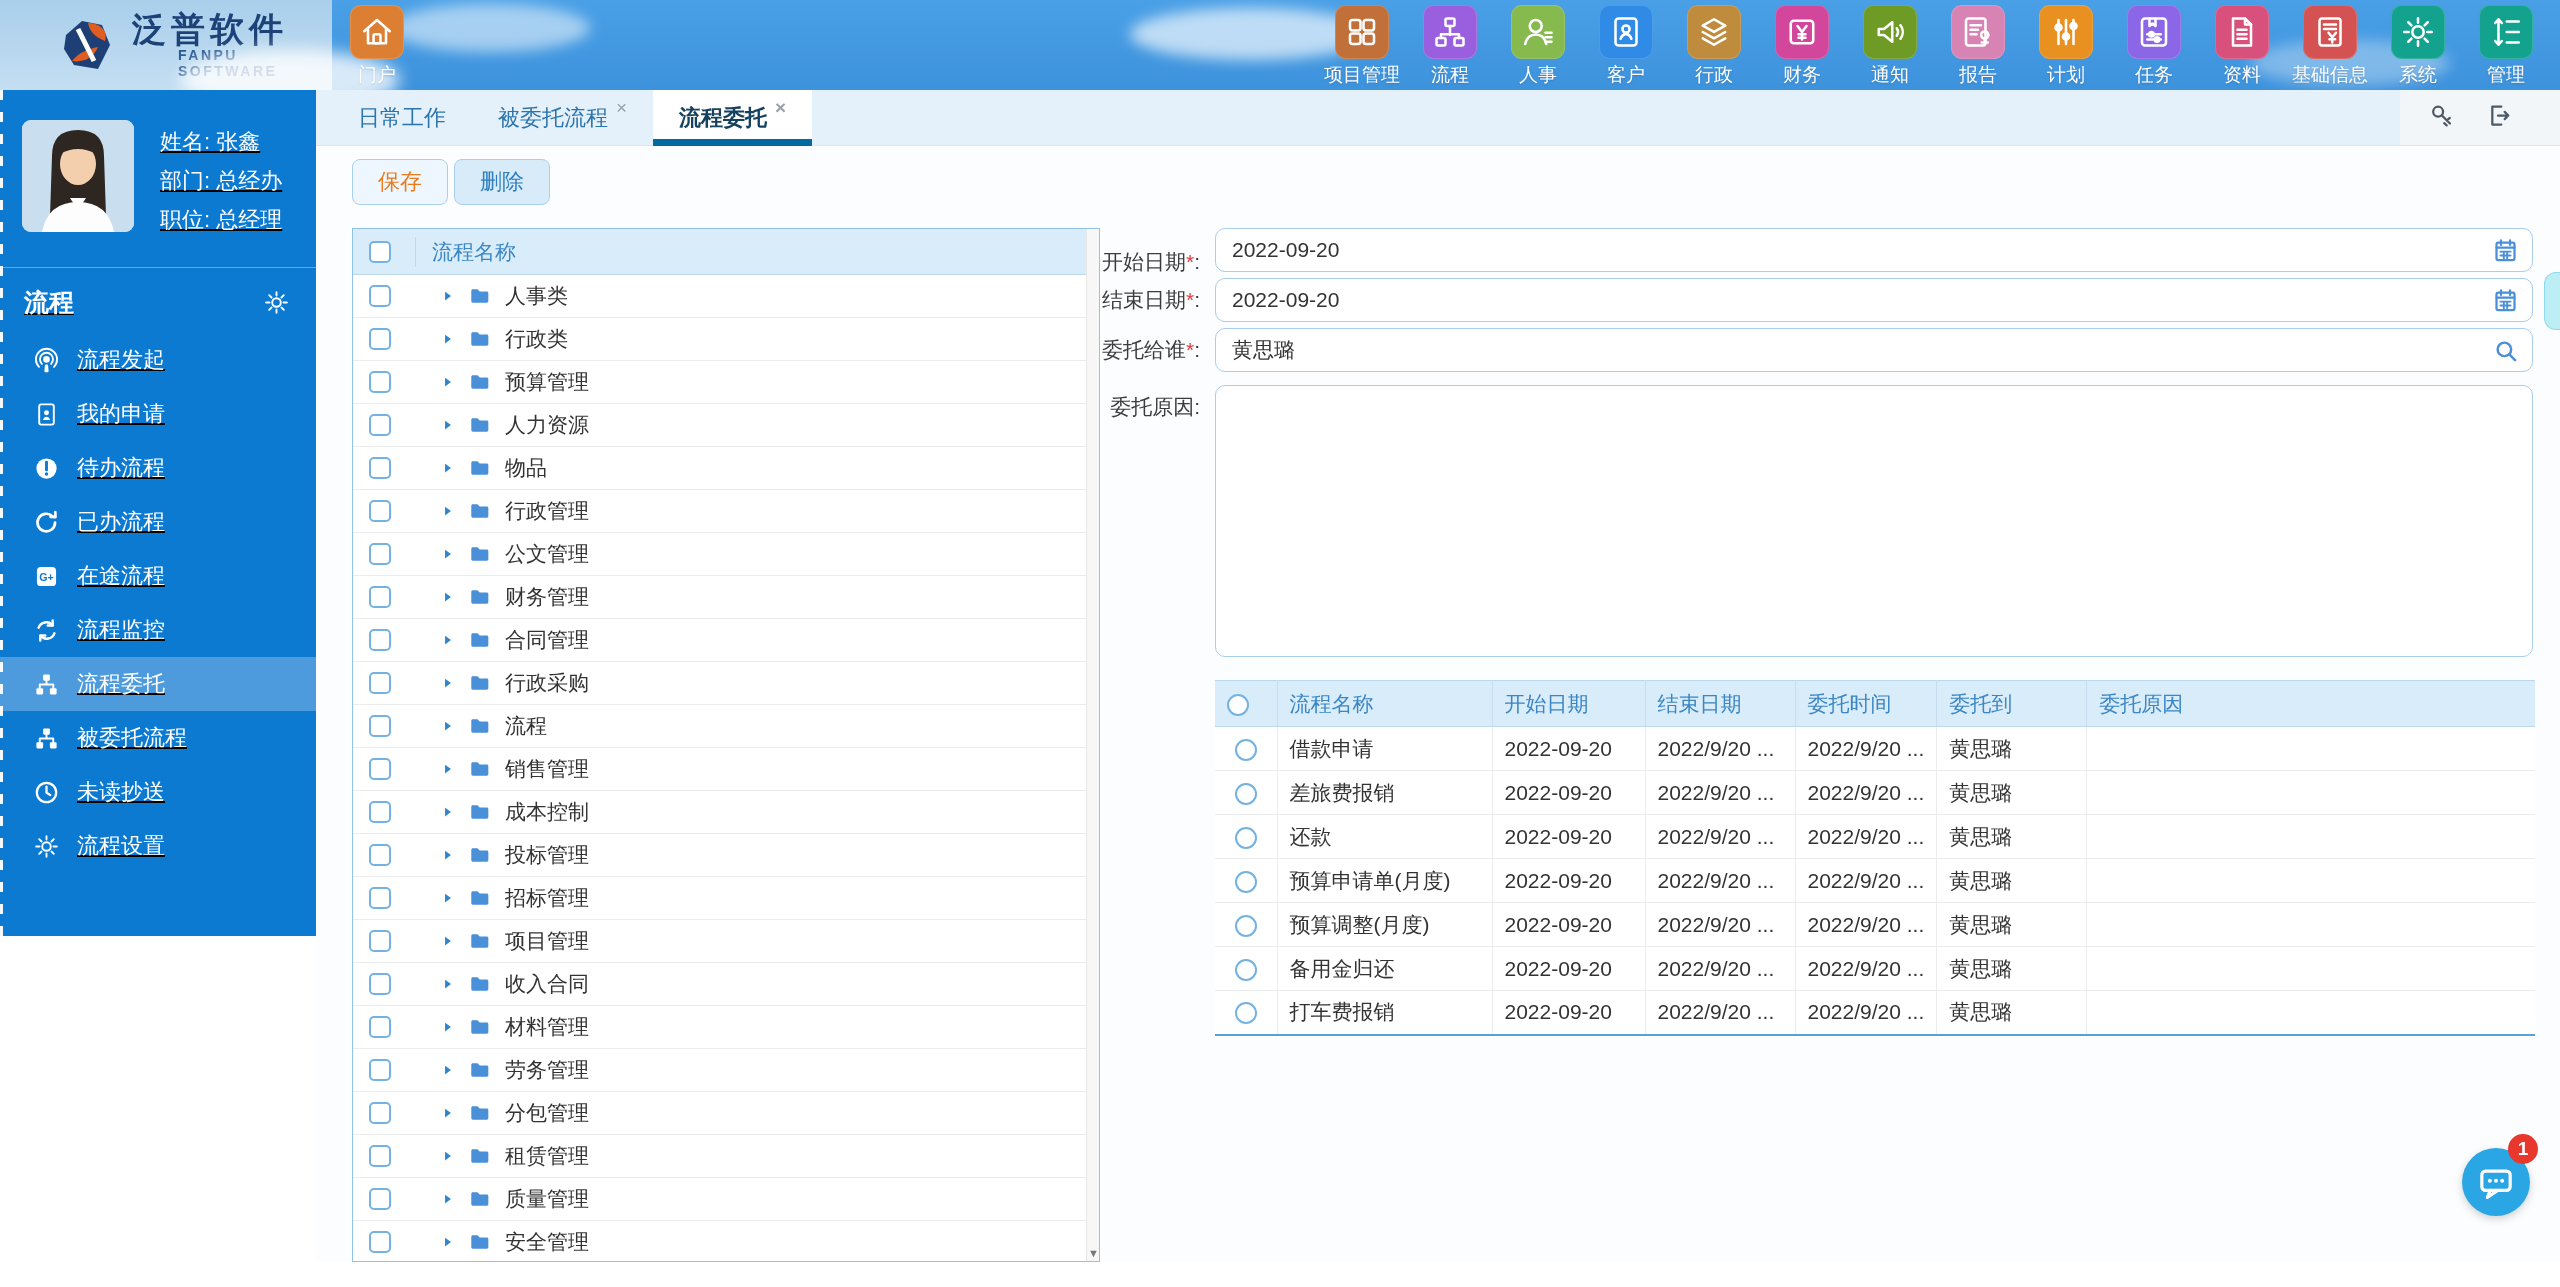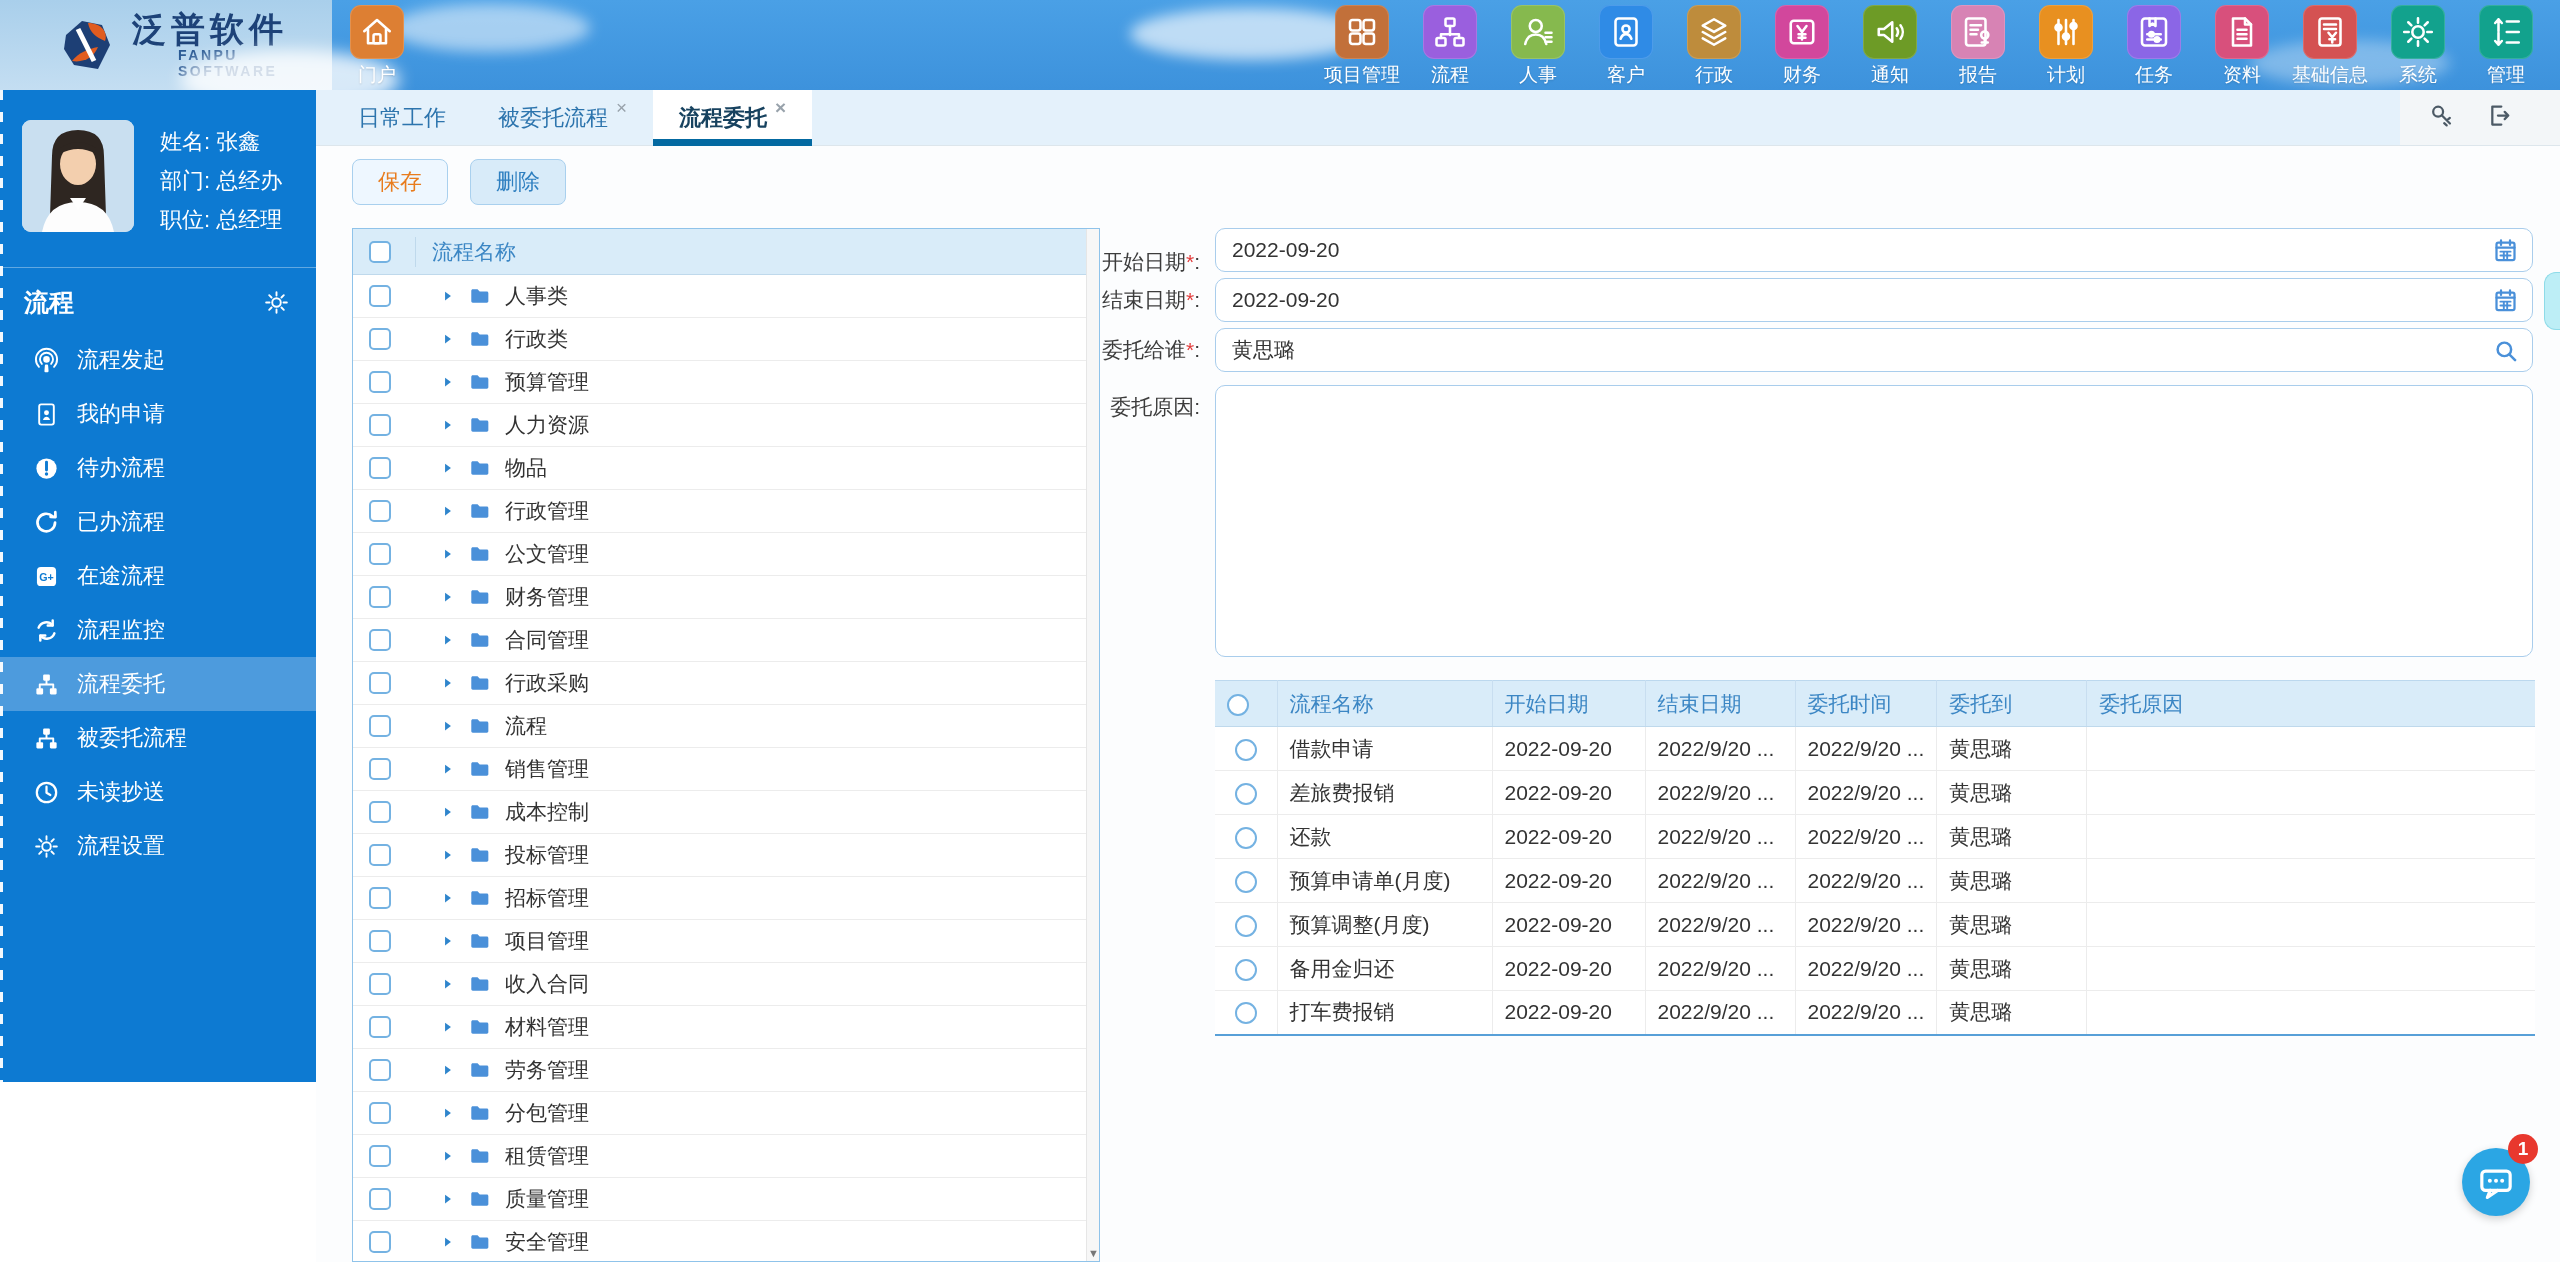--- a/index.html
+++ b/index.html
@@ -17,21 +17,21 @@
   .logo-text .t1 { font-size:34px; font-weight:bold; color:#1d4278; letter-spacing:5px; line-height:36px;}
   .logo-text .t2 { font-size:14px; font-weight:bold; color:#2a5a94; letter-spacing:2.5px;margin-left:46px; }
   .portal { position:absolute; left:334px; top:5px; width:86px; text-align:center; }
   .mod-icon { width:54px; height:54px; border-radius:11px; margin:0 auto 3px auto; display:flex; align-items:center; justify-content:center; color:#fff; box-shadow:inset 0 0 0 1px rgba(255,255,255,.15); }
   .mod-icon svg { width:36px; height:36px; }
   .mod-label { font-size:19px; color:#fff; text-shadow:0 1px 2px rgba(0,0,0,.15); white-space:nowrap; }
   .modules { position:absolute; right:10px; top:5px; display:flex; }
   .module { width:88px; text-align:center; cursor:pointer; }
 
   
-  .sidebar { position:absolute; left:0; top:90px; width:316px; height:992px; background:#0d7ad2; }
+  .sidebar { position:absolute; left:0; top:90px; width:316px; height:846px; background:#0d7ad2;text-decoration:underline; }
   .dash-edge { position:absolute; left:0; top:0; width:3px; height:1172px;
     background:repeating-linear-gradient(180deg,rgba(255,255,255,.95) 0 10px,rgba(13,122,210,0) 10px 22px); }
   .profile { display:flex; padding:30px 18px 0 22px; }
   .avatar { width:112px; height:112px; border-radius:9px; overflow:hidden; flex:none; background:#cfe3f1; }
   .pinfo { margin-left:26px; padding-top:2px; color:#fff; font-size:22px; line-height:39px; white-space:nowrap; }
   .side-section { margin-top:28px; border-top:1px solid rgba(255,255,255,.35); padding:18px 26px 12px 24px;
     display:flex; align-items:center; justify-content:space-between; color:#fff; }
   .side-section .stitle { font-size:25px; font-weight:bold; }
   .side-section .sgear { width:27px; height:27px; cursor:pointer; }
   .menu { margin-top:2px; }
@@ -44,21 +44,21 @@
   .main { position:absolute; left:316px; top:90px; width:2244px; height:1172px; background:#fcfdfe; }
   .tabbar { position:absolute; left:0; top:0; width:100%; height:56px; background:#e4f1fb; border-bottom:1px solid #dde6ec; }
   .tabs { display:flex; padding-left:16px; height:56px; }
   .tab { position:relative; padding:0 26px; line-height:55px; font-size:22px; color:#2c74ad; cursor:pointer; white-space:nowrap; }
   .tab .x { color:#98a2ab; font-size:19px; margin-left:8px; position:relative; top:-11px; cursor:pointer; }
   .tab.active { background:#fff; color:#17425f; font-weight:bold; border-bottom:7px solid #0369a1; }
   .tab-icons { position:absolute; right:0; top:0; height:55px; width:160px; background:#f3f6f8;
     display:flex; align-items:center; gap:30px; padding-left:28px; color:#4c5a66; }
   .tab-icons svg { width:27px; height:27px; cursor:pointer; }
 
-  .toolbar { position:absolute; left:36px; top:69px; display:flex; gap:22px; }
+  .toolbar { position:absolute; left:36px; top:69px; display:flex; gap:6px; }
   .btn { height:46px; padding:0 25px; border-radius:8px; font-size:22px; border:1px solid #a9d0ee; cursor:pointer;
     font-family:inherit; }
   .btn-save { background:#eef7ff; color:#e87c1e; }
   .btn-del  { background:#d8ebf9; color:#2e7fc0; }
 
   
   .tree-panel { position:absolute; left:36px; top:138px; width:748px; height:1034px; background:#fff;
     border:1px solid #8fc3ea; overflow:hidden; }
   .tree-head { height:46px; background:#d9ecf9; border-bottom:1px solid #bfd9ec; display:flex; align-items:center; }
   .tree-head .hsep { width:1px; height:30px; background:#bfd9ec; margin-left:24px; }

